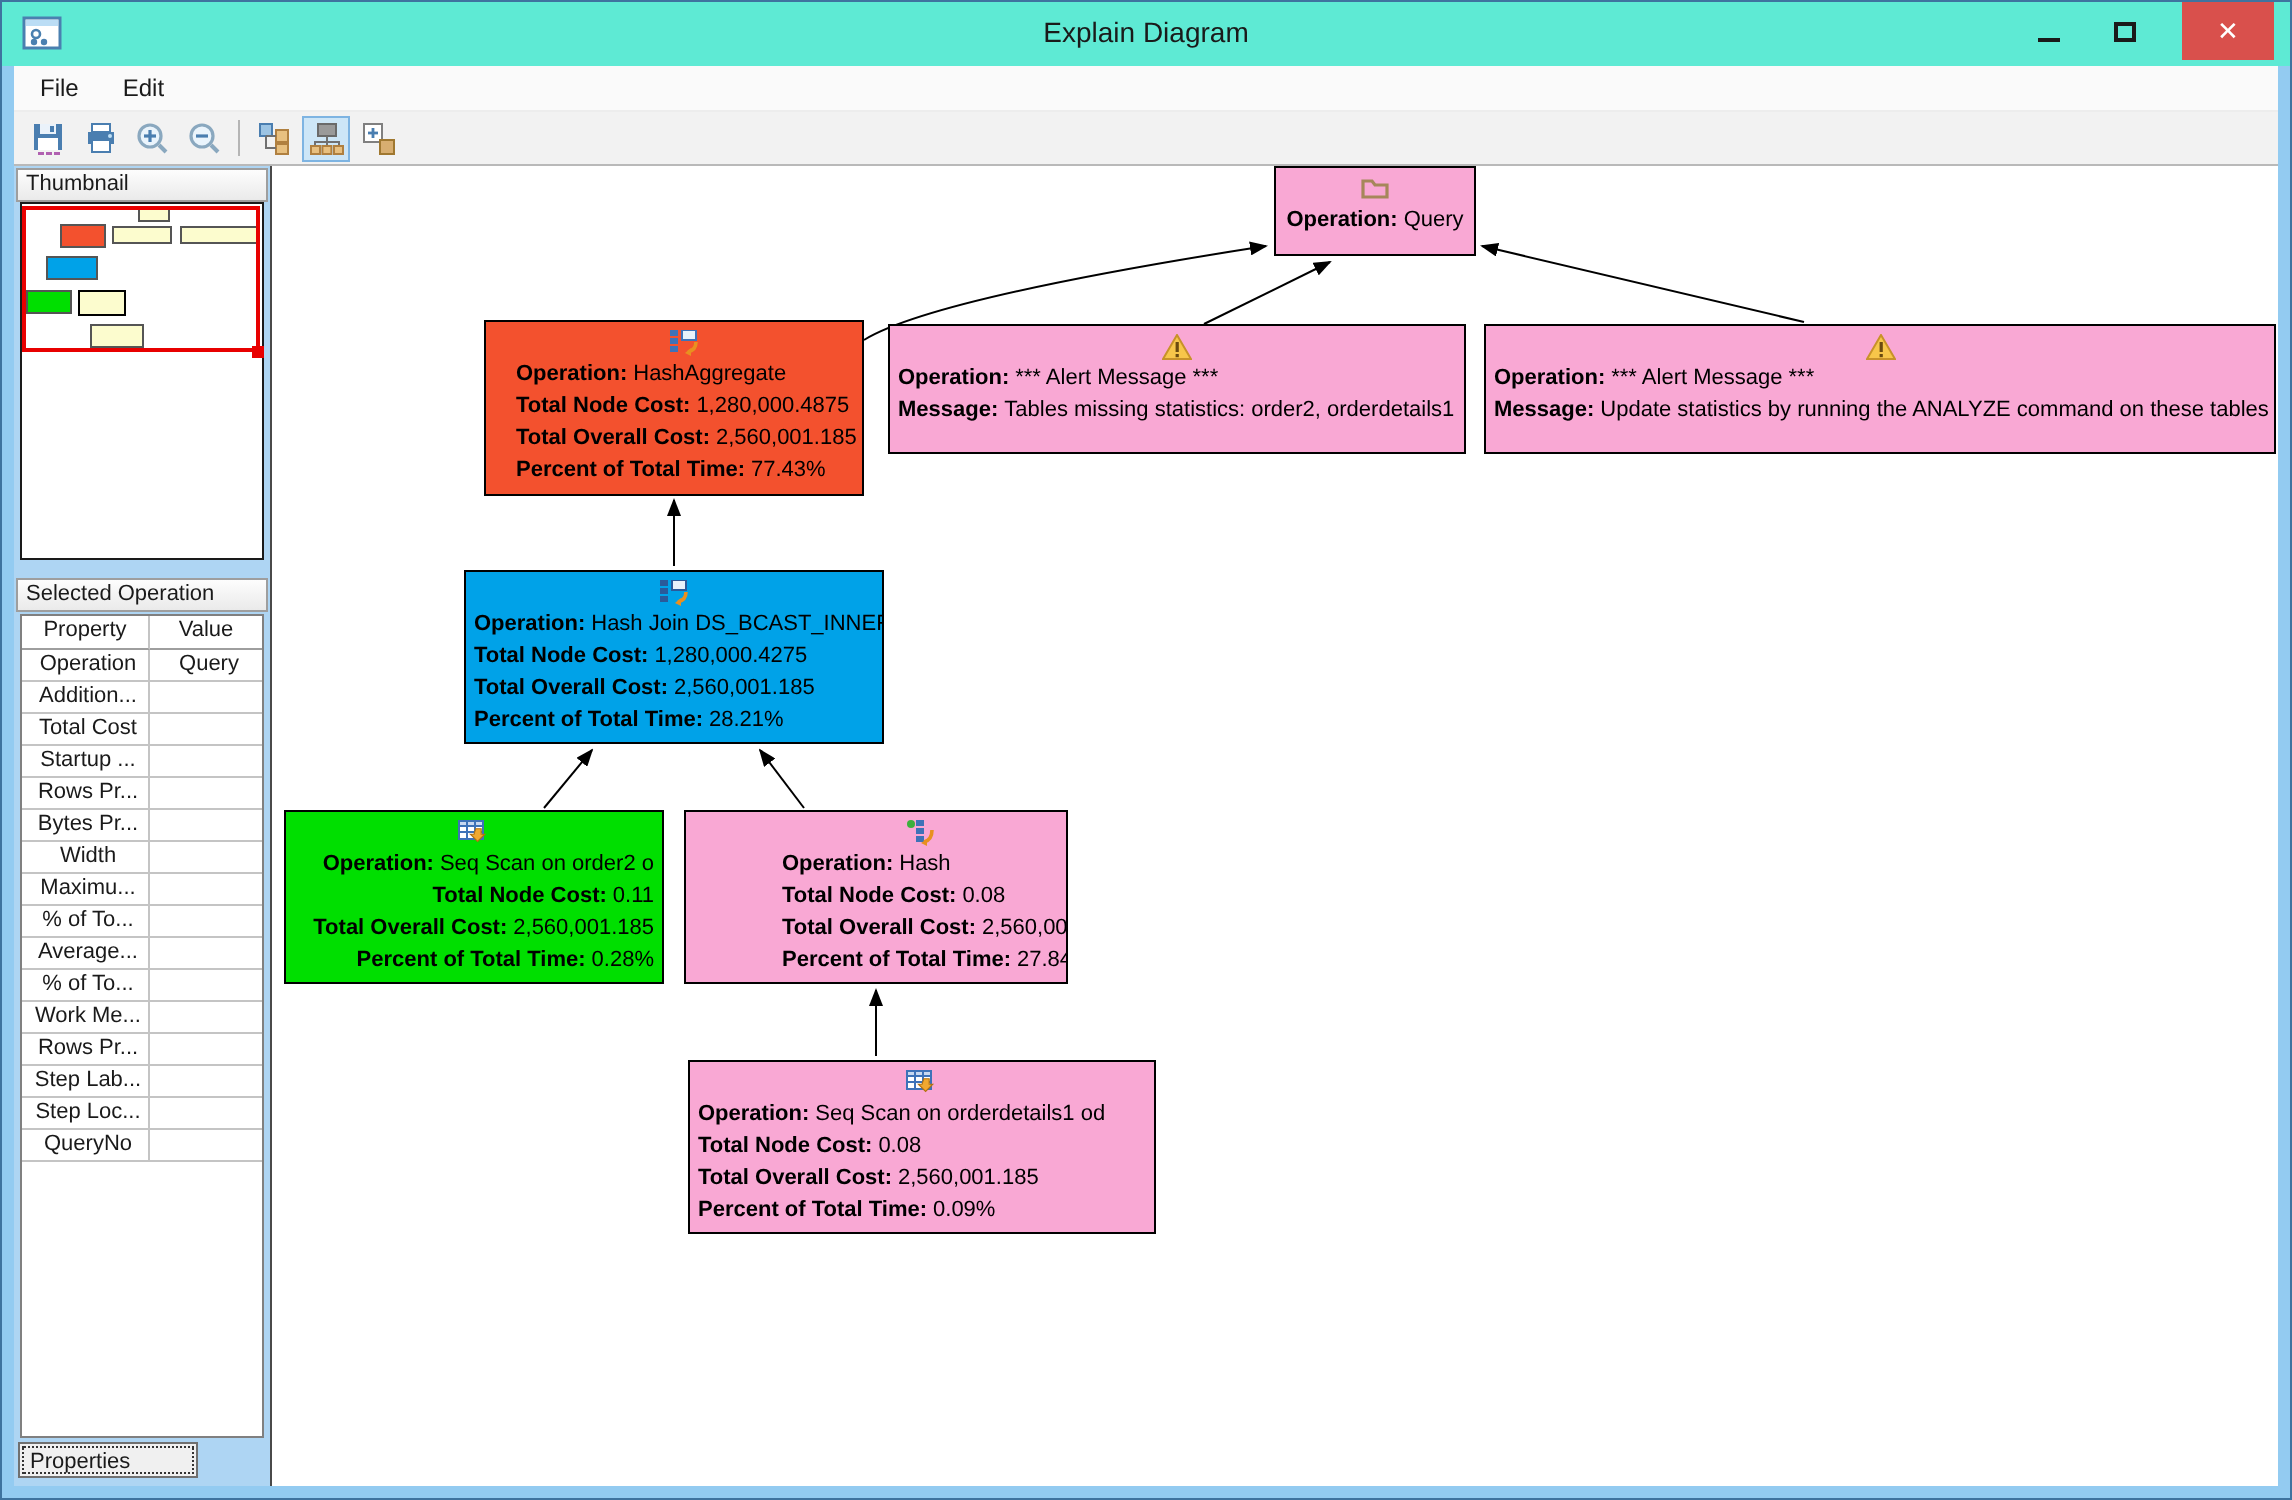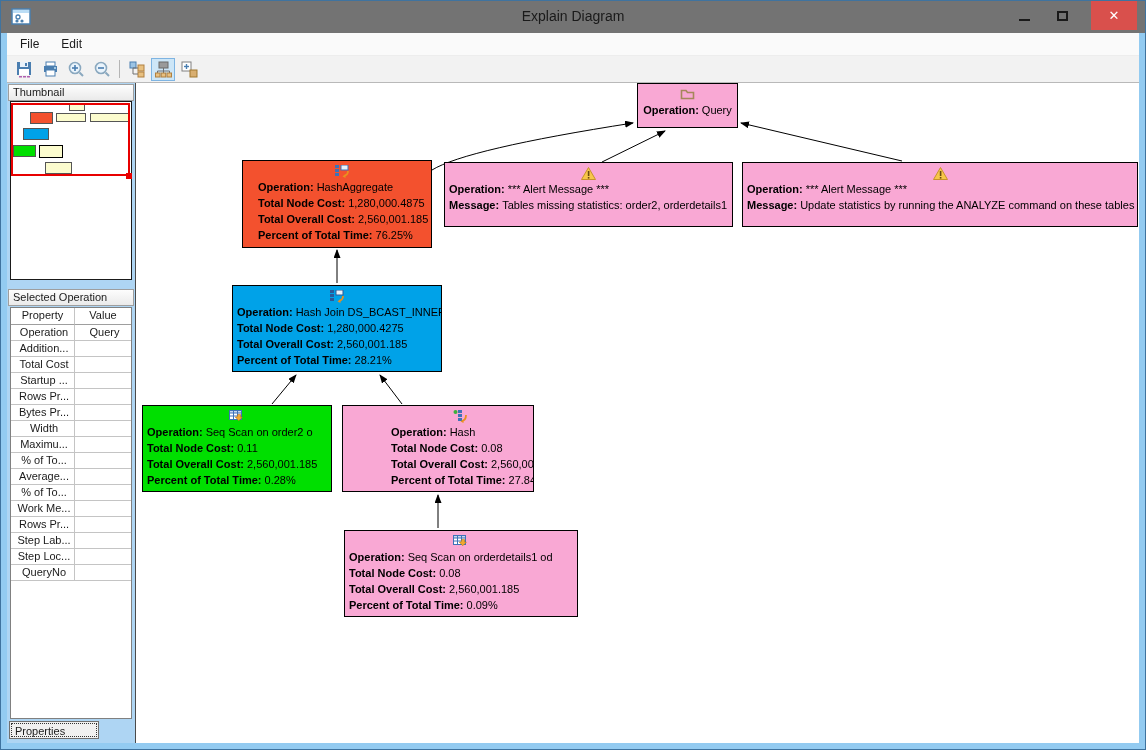--- a/index.html
+++ b/index.html
@@ -1,21 +1,21 @@
 <!DOCTYPE html>
 <html><head>
 <meta charset="utf-8">
 <style>
   * { margin:0; padding:0; box-sizing:border-box; }
   html,body { width:1146px; height:750px; font-family:"Liberation Sans", sans-serif; background:#ffffff; }
   .window { position:absolute; top:0; left:0; width:1146px; height:750px;
             background:#93CBF1; border:1px solid #3F739F; overflow:hidden; }
 
   
-  .titlebar { position:absolute; top:0; left:0; width:100%; height:32px; background:#737373; }
+  .titlebar { position:absolute; top:0; left:0; width:100%; height:32px; background:#5eead4; }
   .app-icon { position:absolute; left:10px; top:7px; width:20px; height:17px; }
   .title-text { position:absolute; left:0; right:0; top:7px; text-align:center;
                 font-size:14px; color:#1a1a1a; }
   .win-btn { position:absolute; top:0; height:29px; display:flex; align-items:center;
              justify-content:center; cursor:default; }
   .btn-min { right:104px; width:34px; }
   .btn-max { right:66px; width:34px; }
   .btn-close { right:8px; width:46px; background:#D9504C; color:#fff; font-size:13px; }
   .min-glyph { width:11px; height:2px; background:#1a1a1a; margin-top:8px; }
   .max-glyph { width:11px; height:10px; border:2px solid #1a1a1a; background:transparent; }
@@ -301,21 +301,21 @@
                 <rect x="0" y="8" width="4" height="3"></rect>
             </g>
             <rect x="6" y="0" width="7" height="5" fill="#E8F2FA" stroke="#3E72B8"></rect>
             <path d="M13 6 q0 4 -4 5" stroke="#E89020" stroke-width="1.8" fill="none"></path>
             <path d="M10.5 9 l-3 2.5 3 1.5 z" fill="#E89020"></path>
           </svg>
         </div>
         <div class="nline"><b>Operation:</b><span>HashAggregate</span></div>
         <div class="nline"><b>Total Node Cost:</b><span>1,280,000.4875</span></div>
         <div class="nline"><b>Total Overall Cost:</b><span>2,560,001.185</span></div>
-        <div class="nline"><b>Percent of Total Time:</b><span>76.25%</span></div>
+        <div class="nline"><b>Percent of Total Time:</b><span>77.43%</span></div>
       </div>
 
       <div class="node n-yellow" style="left:308px; top:79px; width:289px; height:65px;">
         <div class="icon-row">
           <svg width="15" height="13" viewBox="0 0 15 13">
             <path d="M7.5 0.5 L14.5 12.5 H0.5 z" fill="#F7C64A" stroke="#C8922A"></path>
             <rect x="6.8" y="4" width="1.6" height="5" fill="#6A4A10"></rect>
             <rect x="6.8" y="10" width="1.6" height="1.6" fill="#6A4A10"></rect>
           </svg>
         </div>
@@ -347,21 +347,21 @@
             <path d="M13 6 q0 4 -4 5" stroke="#E89020" stroke-width="1.8" fill="none"></path>
             <path d="M10.5 9 l-3 2.5 3 1.5 z" fill="#E89020"></path>
           </svg>
         </div>
         <div class="nline"><b>Operation:</b><span>Hash Join DS_BCAST_INNER</span></div>
         <div class="nline"><b>Total Node Cost:</b><span>1,280,000.4275</span></div>
         <div class="nline"><b>Total Overall Cost:</b><span>2,560,001.185</span></div>
         <div class="nline"><b>Percent of Total Time:</b><span>28.21%</span></div>
       </div>
 
-      <div class="node n-green" style="left:6px; top:322px; width:190px; height:87px;">
+      <div class="node n-green" style="left:6px; top:322px; width:190px; height:87px;text-align:right;">
         <div class="icon-row">
           <svg width="16" height="13" viewBox="0 0 16 13">
             <rect x="0.5" y="0.5" width="12" height="9" fill="#FFFFFF" stroke="#3E72B8"></rect>
             <rect x="0.5" y="0.5" width="12" height="2.5" fill="#C8D8F0" stroke="#3E72B8"></rect>
             <line x1="4.5" y1="0.5" x2="4.5" y2="9.5" stroke="#3E72B8"></line>
             <line x1="8.5" y1="0.5" x2="8.5" y2="9.5" stroke="#3E72B8"></line>
             <line x1="0.5" y1="6" x2="12.5" y2="6" stroke="#3E72B8"></line>
             <path d="M11 6 h3 v3 h2 l-4 4 -4 -4 h2 z" fill="#F0A830" stroke="#B07010" stroke-width="0.6" transform="translate(-1,-1) scale(0.9)"></path>
           </svg>
         </div>

